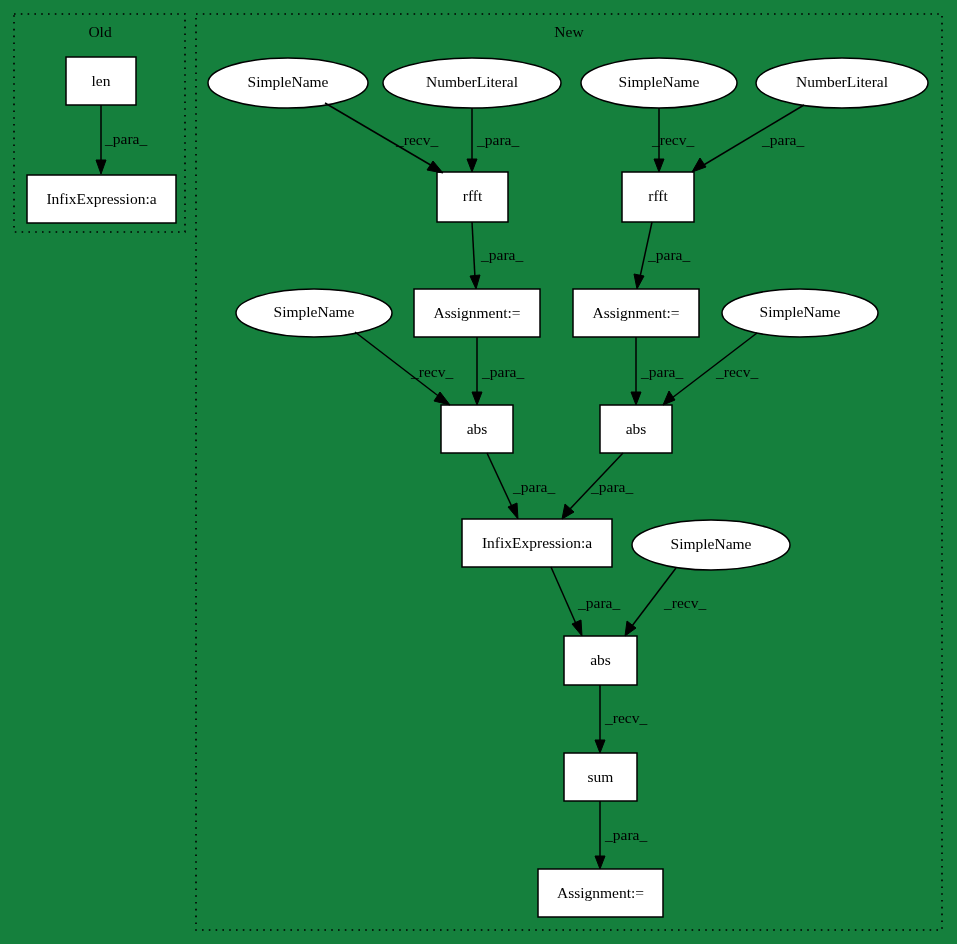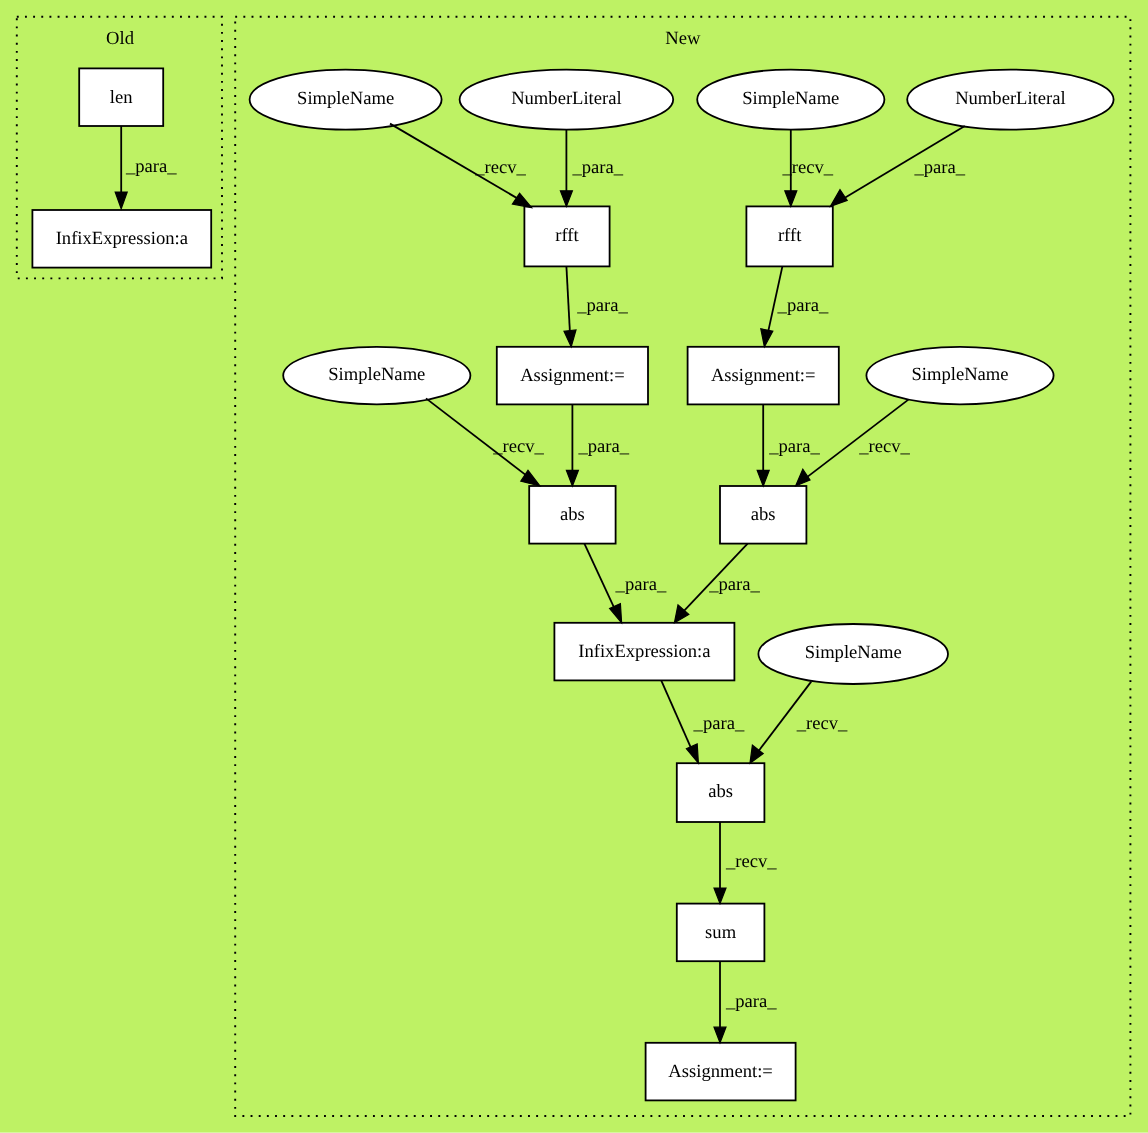--- a/index.html
+++ b/index.html
@@ -4,21 +4,21 @@
 <style>
   html, body {
     margin: 0;
     padding: 0;
     background: #ffffff;
   }
   #canvas {
     position: relative;
     width: 957px;
     height: 944px;
-    background: #bef264;
+    background: #15803d;
     font-family: "Liberation Serif", "DejaVu Serif", serif;
     overflow: hidden;
   }
   svg#graph {
     position: absolute;
     left: 0;
     top: 0;
     width: 957px;
     height: 944px;
   }

